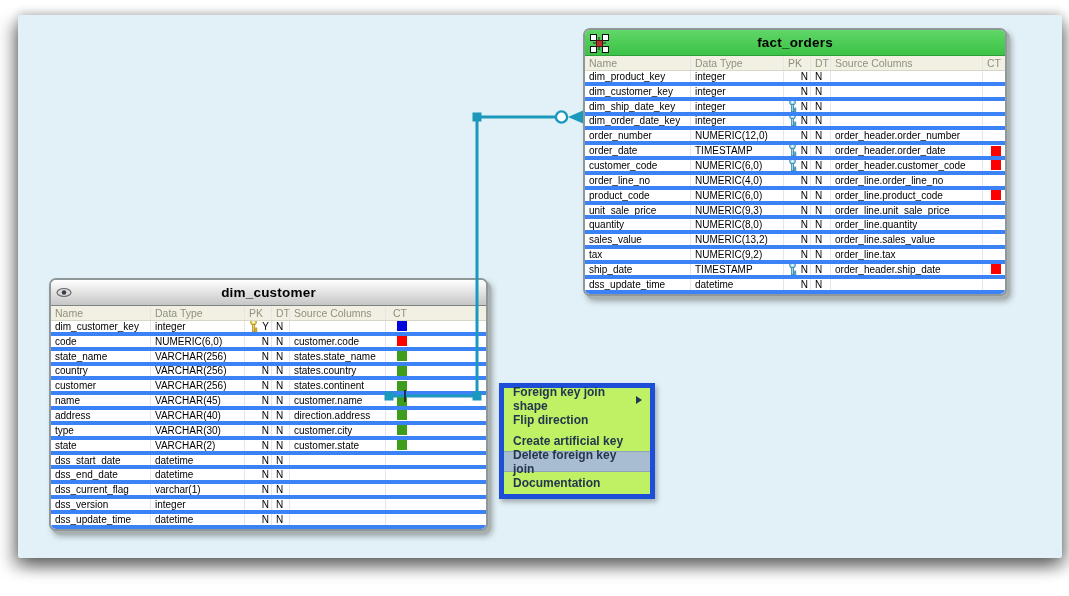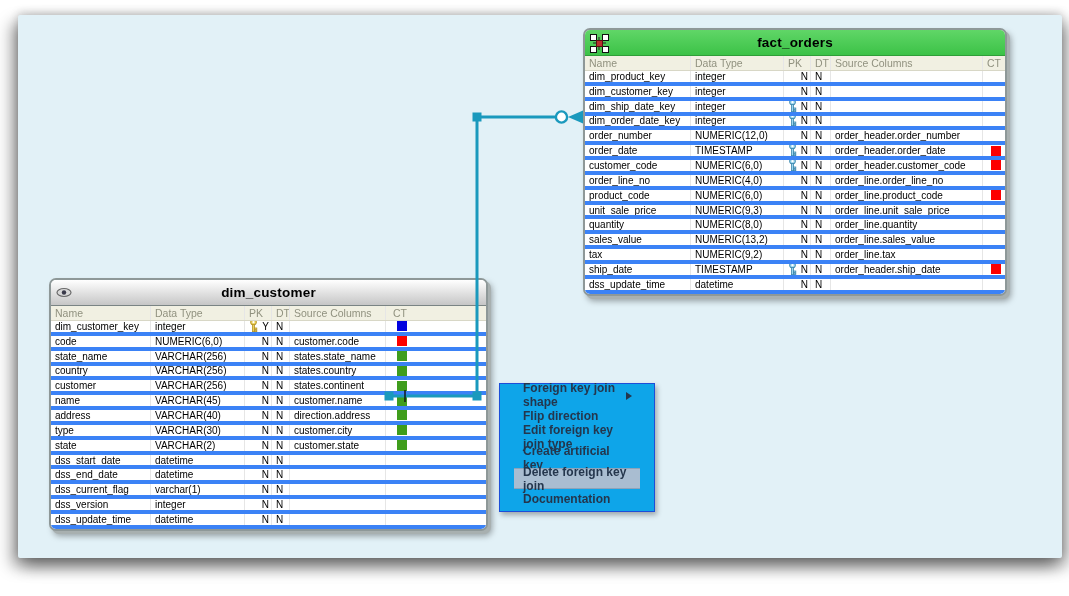--- a/index.html
+++ b/index.html
@@ -34,22 +34,22 @@
   .t-fact .c-dt{width:20px} .t-fact .c-src{width:152px} .t-fact .c-ct{width:22px; justify-content:flex-end; padding-right:4px;}
   
   .t-dim .c-name{width:100px} .t-dim .c-type{width:94px} .t-dim .c-pk{width:27px}
   .t-dim .c-dt{width:18px} .t-dim .c-src{width:96px} .t-dim .c-ct{width:26px; justify-content:flex-end; padding-right:5px;}
 
   
   #conn { position:absolute; left:0; top:0; z-index:5; pointer-events:none; }
 
   
   .menu { position:absolute; left:481px; top:368px; width:156px; z-index:10;
-          background:#0ea5e9; border:1px solid #1d4ed8;
-          box-shadow:2px 3px 5px rgba(0,0,0,.30); padding:1px 14px; }
+          background:#bef264; border:5px solid #1d4ed8;
+          box-shadow:2px 3px 5px rgba(0,0,0,.30); padding:1px 0; }
   .mitem { position:relative; height:20.8px; display:flex; align-items:center; padding:0 9px;
            font-size:12px; font-weight:bold; color:#24364d; }
   .mitem.hl { background:#a9bdd1; border-top:1px solid #8ca3ba; border-bottom:1px solid #8ca3ba; }
   .subarrow { position:absolute; right:8px; top:7px; width:0; height:0;
               border-left:6px solid #24364d; border-top:4px solid transparent; border-bottom:4px solid transparent; }
 </style>
 </head>
 <body>
 
 <div id="canvas">
@@ -473,23 +473,20 @@
 
   <div class="menu" id="ctxmenu">
       <div class="mitem">
         <span>Foreign key join shape</span>
         <span class="subarrow"></span>
       </div>
       <div class="mitem">
         <span>Flip direction</span>
       </div>
       <div class="mitem">
-        <span>Edit foreign key join type</span>
-      </div>
-      <div class="mitem">
         <span>Create artificial key</span>
       </div>
       <div class="mitem hl">
         <span>Delete foreign key join</span>
       </div>
       <div class="mitem">
         <span>Documentation</span>
       </div>
     </div>
 

